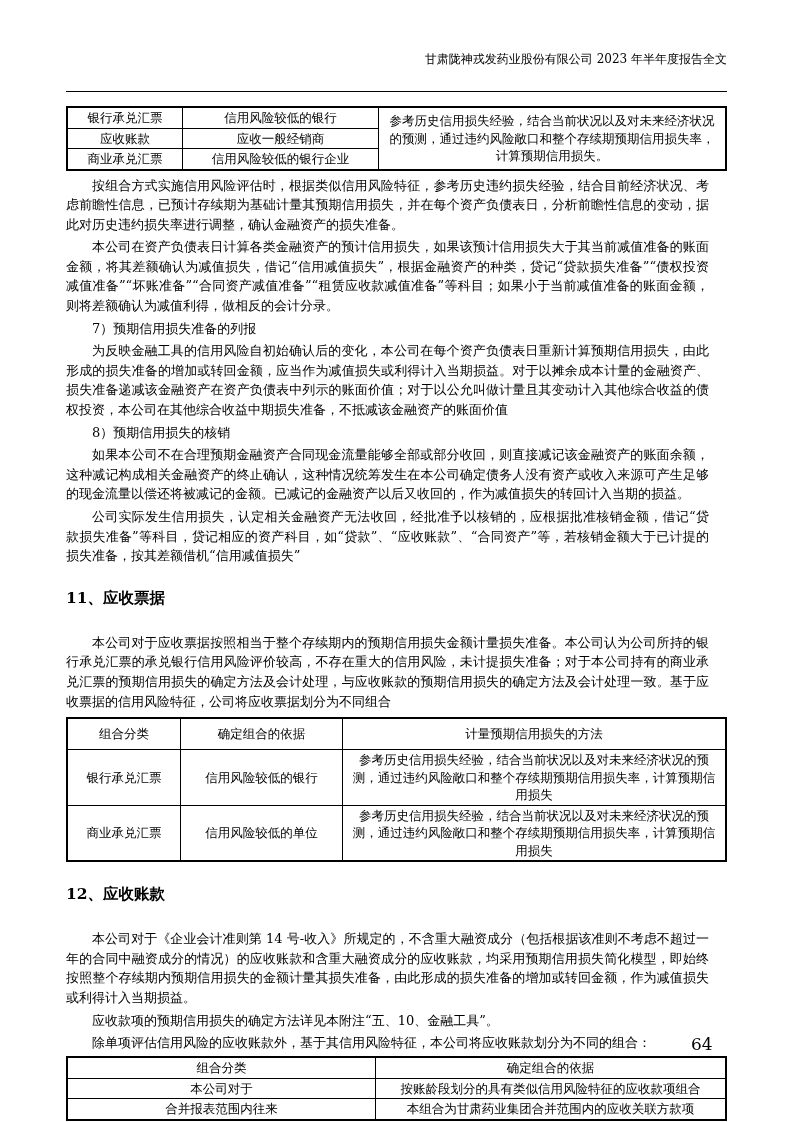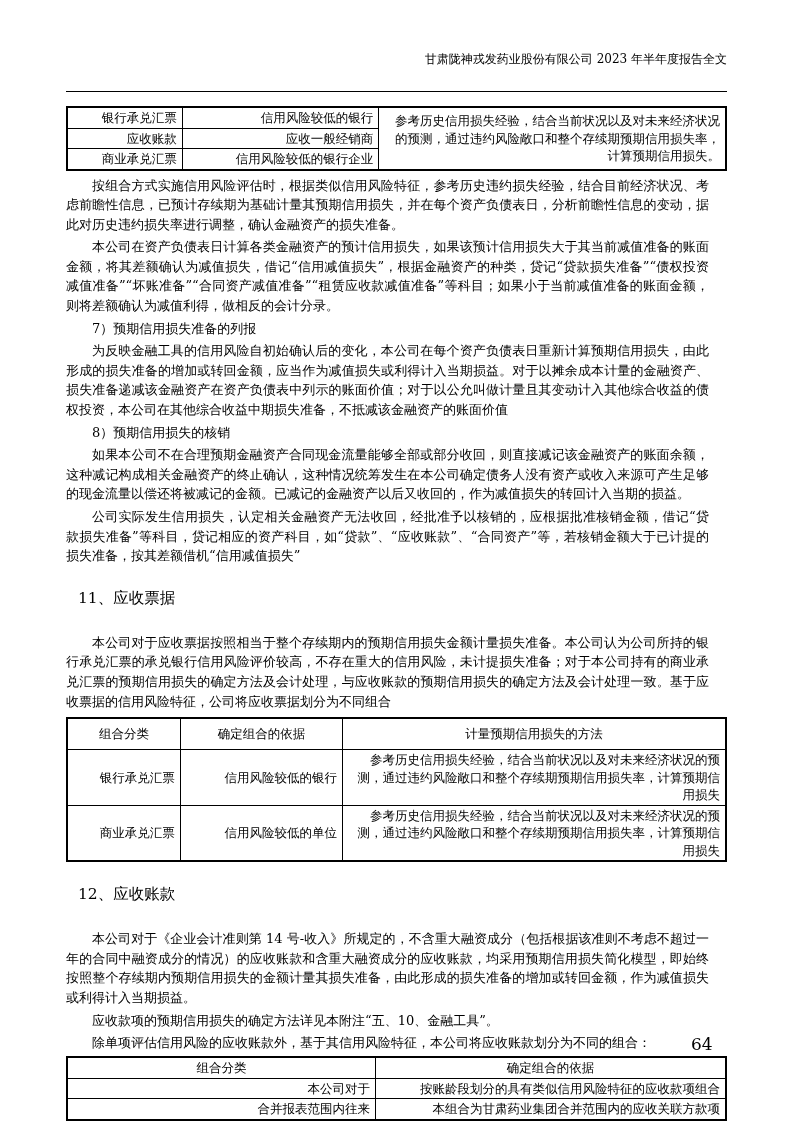--- a/index.html
+++ b/index.html
@@ -29,39 +29,39 @@
   }
   table.doc-table td, table.doc-table th{
     border:1px solid #000;
     padding:1px 5px;
     line-height:17.5px;
     font-weight:normal;
     vertical-align:middle;
     word-break:break-all;
   }
   table.doc-table th{text-align:center;}
-  table.doc-table td{text-align:right;}
+  table.doc-table td{text-align:center;}
   td.justify{text-align:justify;}
   .tbl1{margin-top:14px;}
   .tbl2{margin-top:6px;}
   .tbl2 th{height:28px;}
   .tbl3{margin-top:3px;}
   .tbl3 th{height:18px;}
   .body-p{
     font-size:13px;
     line-height:19.6px;
     text-align:justify;
     text-indent:2em;
     margin:3px 18px 0 0;
   }
   .first-after-table{margin-top:5px;}
   .sec-title{
     font-size:15.5px;
-    font-weight:normal;
-    margin:22px 0 0 12px;
+    font-weight:bold;
+    margin:22px 0 0 0;
   }
   .after-title{margin-top:24px;}
   .page-num{
     position:absolute;
     top:1034px;
     left:691px;
     font-size:17px;
   }
 </style>
 </head>

